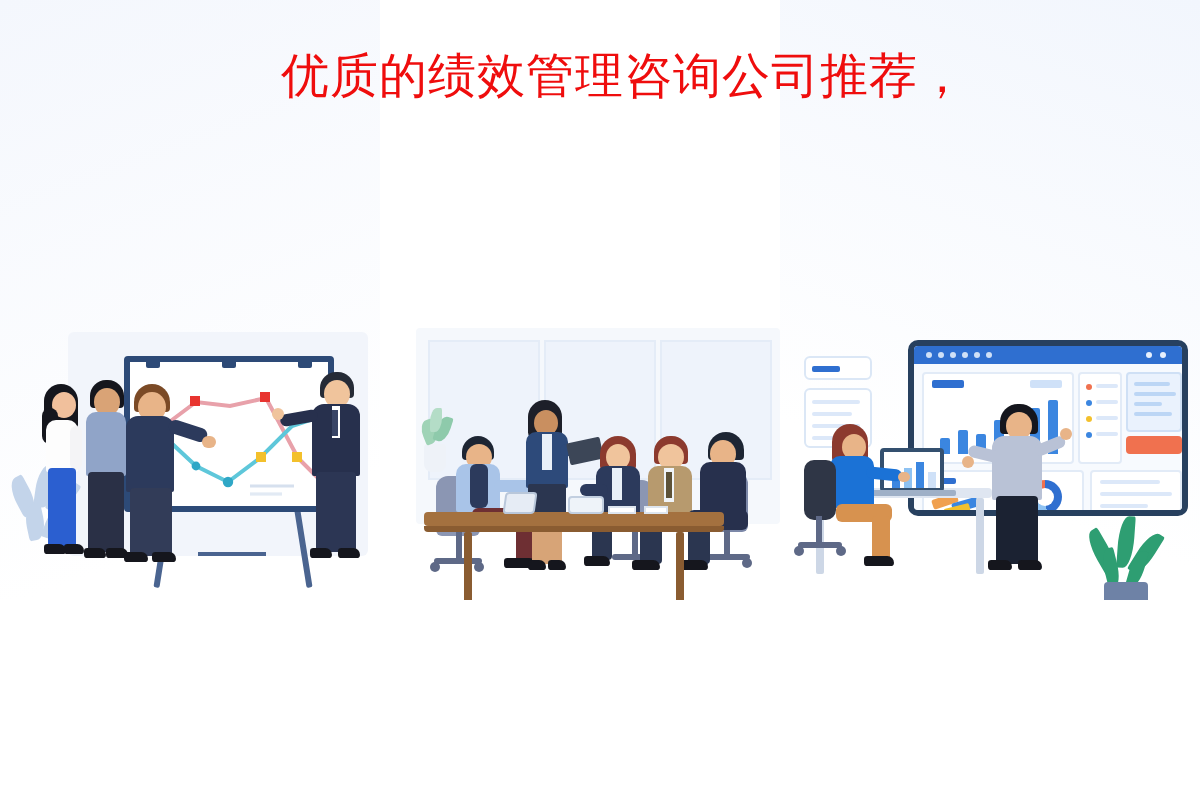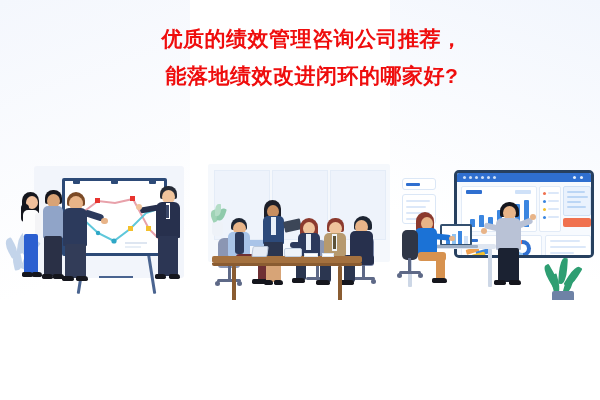--- a/index.html
+++ b/index.html
@@ -13,21 +13,21 @@
   
   .bg-tint-left{position:absolute;left:0;top:0;width:190px;height:400px;
     background:linear-gradient(160deg,#f4f7fd 0%,#ffffff 65%);}
   .bg-tint-right{position:absolute;right:0;top:0;width:210px;height:400px;
     background:linear-gradient(200deg,#f2f6fd 0%,#ffffff 60%);}
   .bg-wash{position:absolute;left:0;top:300px;width:600px;height:100px;background:#ffffff;}
 
   
   .headline{position:absolute;left:0;top:20px;width:600px;text-align:center;}
   .headline .line{
-    display:block;font-size:21px;line-height:37px;font-weight:bold;
+    display:block;font-size:24px;line-height:37px;font-weight:normal;
     letter-spacing:.5px;color:#ef0d0d;white-space:nowrap;padding-left:24px;
   }
   .subtitle{
     position:absolute;left:0;top:118px;width:600px;text-align:center;
     font-size:20px;line-height:30px;font-weight:bold;letter-spacing:1.5px;
     color:#1b2545;white-space:nowrap;
   }
 
   
   .scene{position:absolute;left:0;top:160px;width:600px;height:155px;}
@@ -105,21 +105,20 @@
 </head>
 <body>
 
 <div class="poster">
 
   <div class="bg-tint-left"></div>
   <div class="bg-tint-right"></div>
 
   <div class="headline">
     <span class="line">优质的绩效管理咨询公司推荐，</span>
-    <span class="line">能落地绩效改进闭环的哪家好?</span>
   </div>
 
 
   <div class="scene">
 
     <div class="panel p-left">
       <div class="wallblock"></div>
 
       <div class="plant-left">
         <div class="leaf" style="left:14px;top:2px;width:10px;height:22px;transform:rotate(8deg);"></div>

